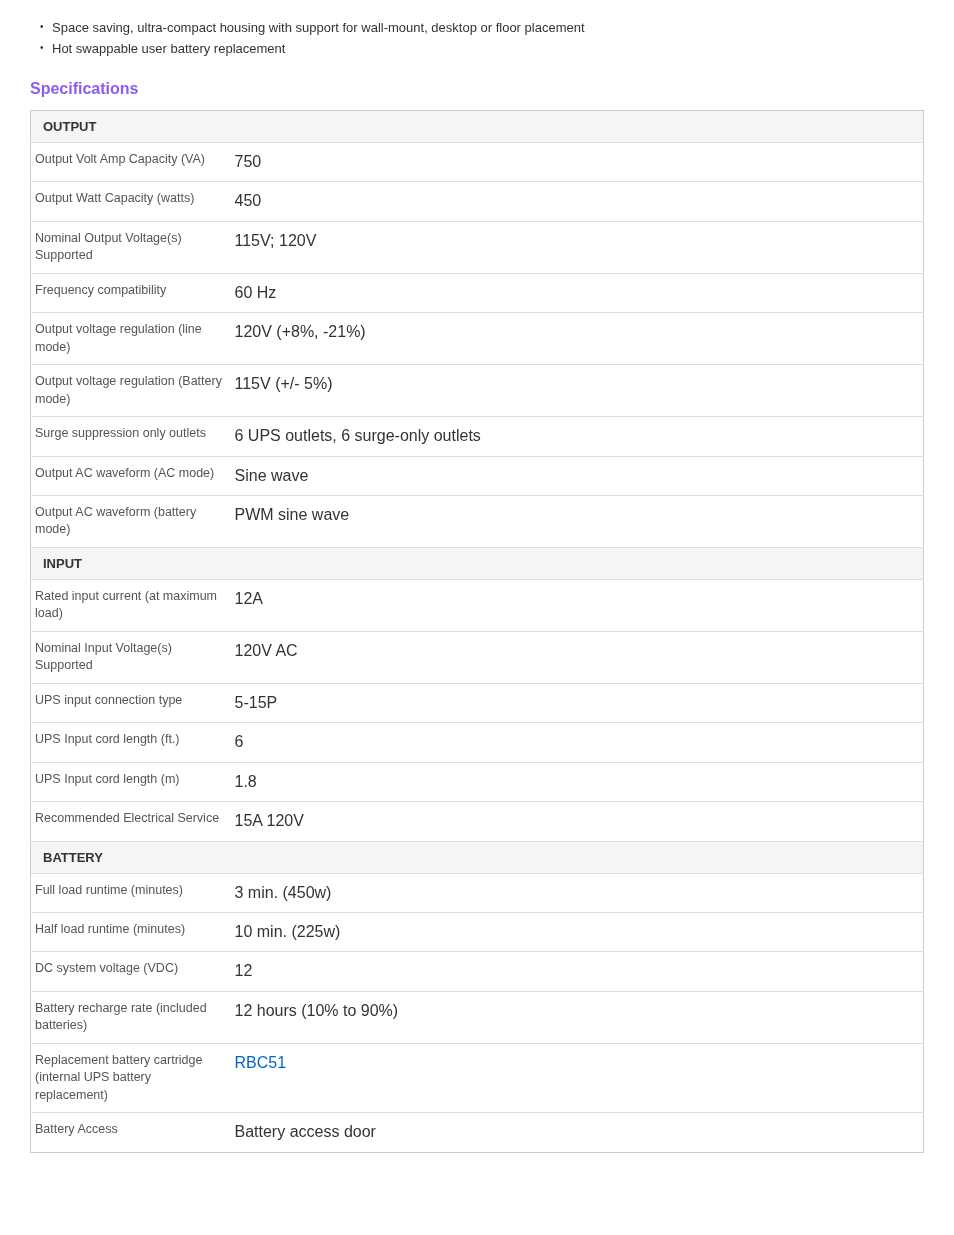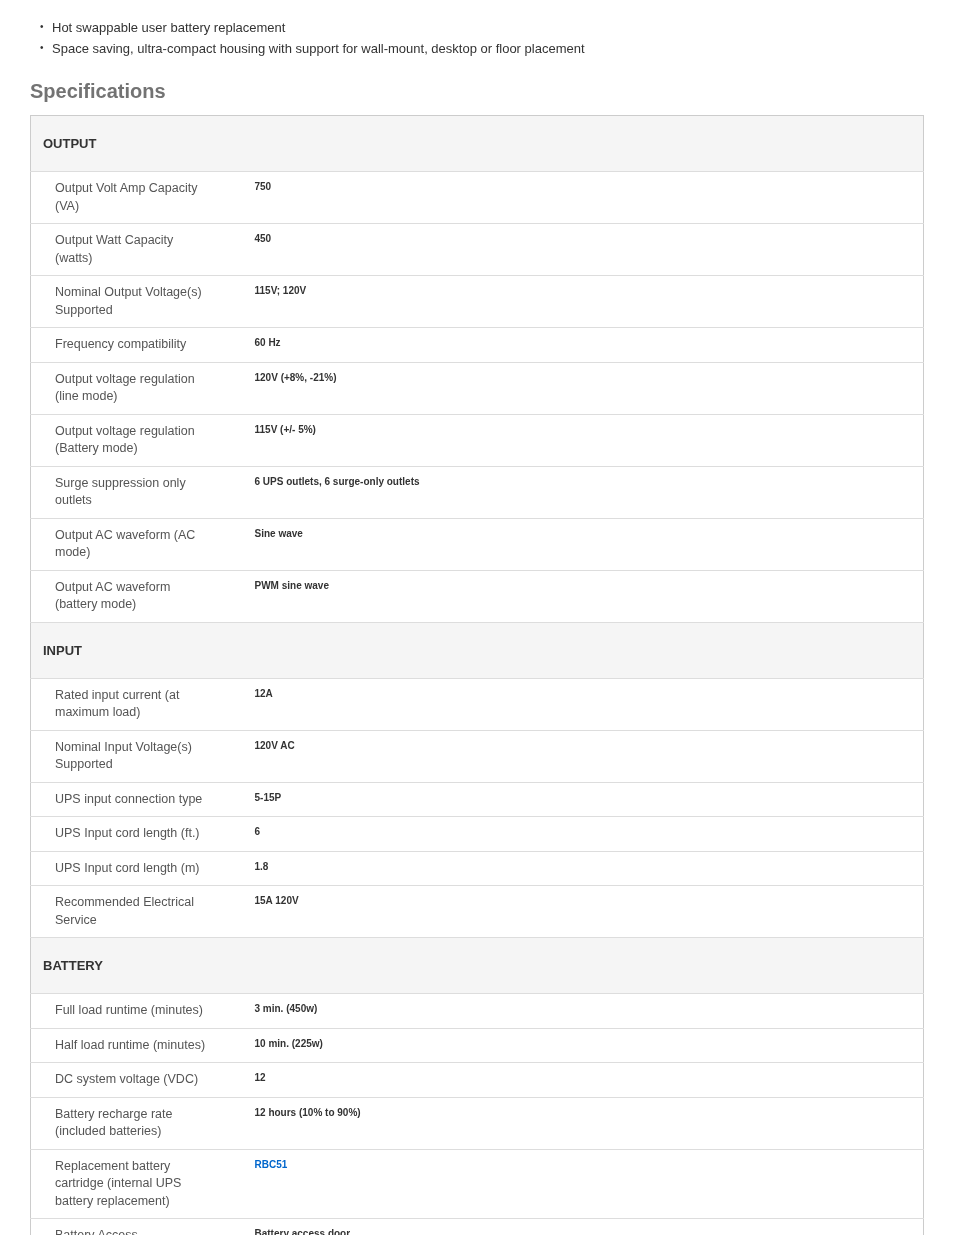--- a/index.html
+++ b/index.html
@@ -22,70 +22,69 @@
     }
     .bullet-list li::before {
       content: "•";
       position: absolute;
       left: 0;
       color: #333;
       font-size: 10px;
       top: 1px;
     }
     .section-title {
-      color: #737373;
-      font-size: 20px;
+      color: #8b5cf6;
+      font-size: 16px;
       font-weight: bold;
       margin-bottom: 12px;
     }
     .spec-table {
       width: 100%;
       border-collapse: collapse;
       border: 1px solid #ccc;
     }
     .spec-table td {
-      padding: 8px 24px;
+      padding: 8px 4px;
       border-bottom: 1px solid #ddd;
       vertical-align: top;
     }
     .spec-table tr:last-child td {
       border-bottom: none;
       margin-left: 20px;
     }
     .section-header td {
       background: #f5f5f5;
       font-weight: bold;
       font-size: 13px;
-      padding: 20px 12px;
+      padding: 8px 12px;
       border-bottom: 1px solid #ddd;
     }
     .label-col {
       width: 200px;
       color: #555;
       font-size: 12.5px;
       line-height: 1.4;
     }
     .value-col {
       color: #333;
-      font-size: 10px;
+      font-size: 16px;
       line-height: 1.4;
-      font-weight: bold;
     }
     .link {
       color: #0066cc;
       text-decoration: none;
       margin-top: 48px;
     }
   </style>
 </head>
 <body>
 
 <ul class="bullet-list">
+  <li>Space saving, ultra-compact housing with support for wall-mount, desktop or floor placement</li>
   <li>Hot swappable user battery replacement</li>
-  <li>Space saving, ultra-compact housing with support for wall-mount, desktop or floor placement</li>
 </ul>
 
 <div class="section-title">Specifications</div>
 
 <table class="spec-table">
   <tbody id="spec-tbody">
       <tr class="section-header">
         <td colspan="2">OUTPUT</td>
       </tr>
       <tr>

